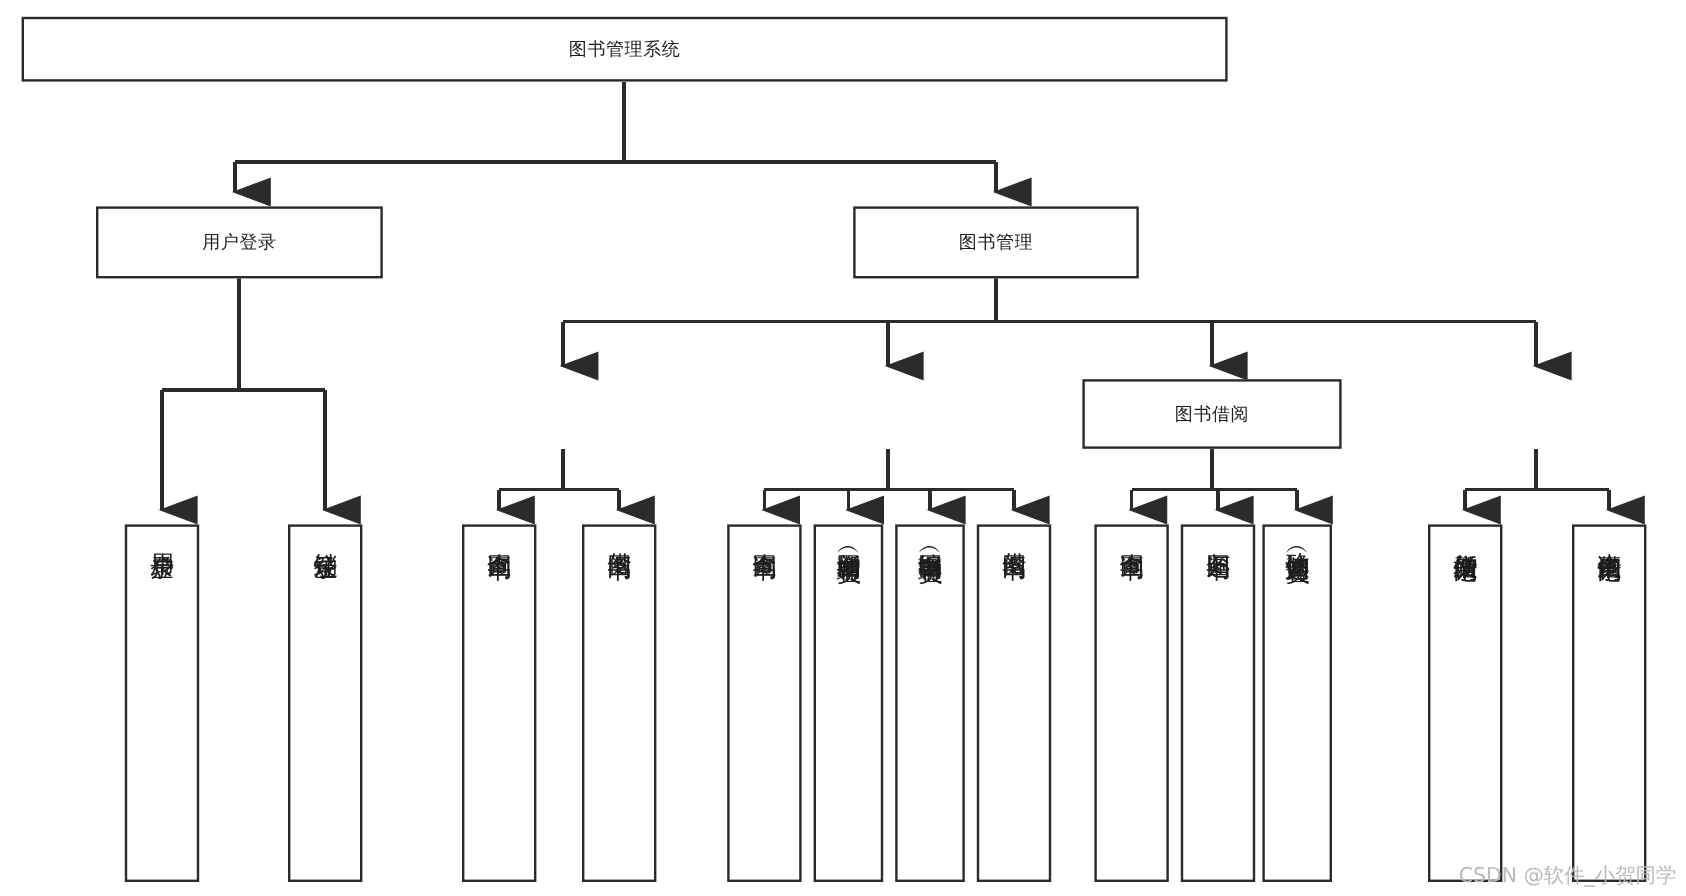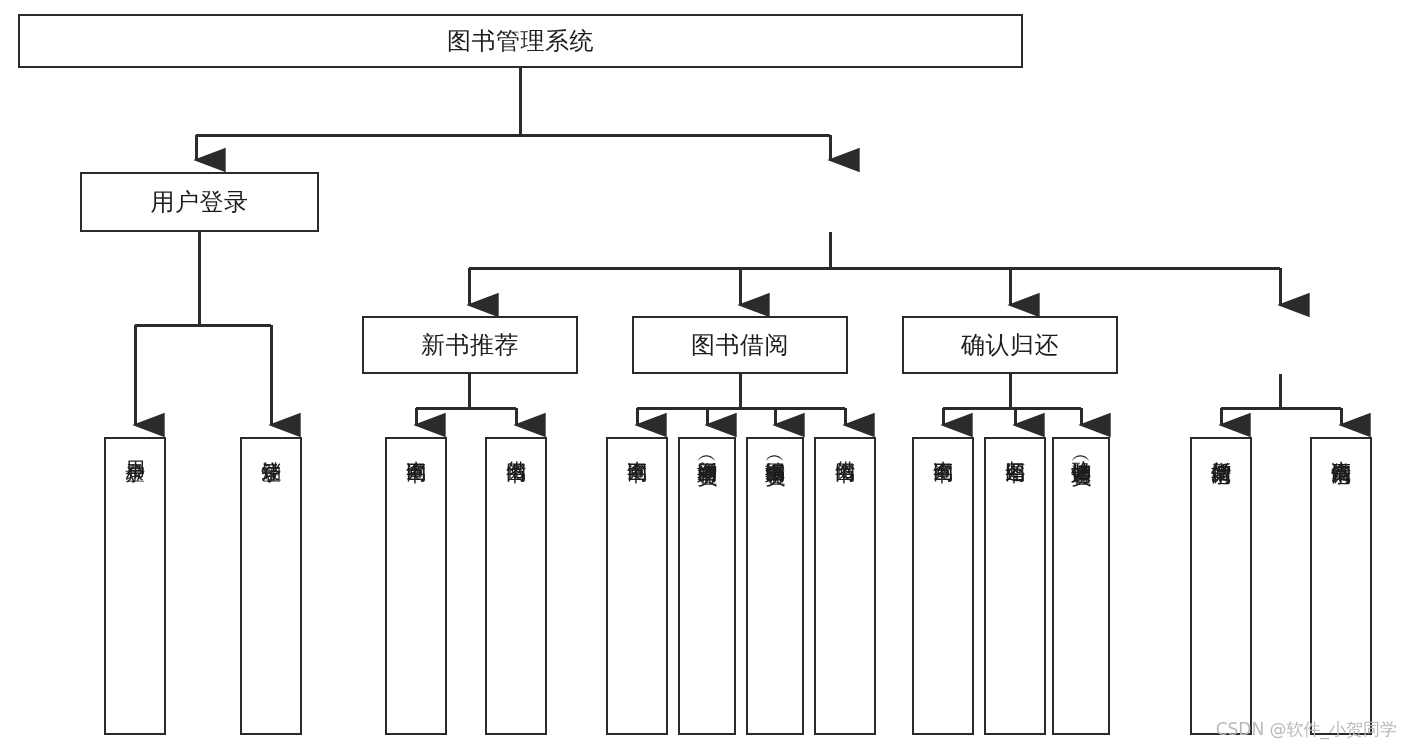--- a/index.html
+++ b/index.html
@@ -30,21 +30,21 @@
     position: absolute;
     box-sizing: border-box;
     background: #ffffff;
     border: 2px solid #2b2b2b;
     display: flex;
     align-items: center;
     justify-content: center;
     color: #1d1d1d;
   }
   .node .label {
-    font-size: 24px;
+    font-size: 15px;
     line-height: 1.25;
     letter-spacing: 0.5px;
     white-space: nowrap;
   }
   .node.leaf {
     align-items: flex-start;
     justify-content: center;
     padding-top: 6px;
   }
   .node.leaf .label {
@@ -123,29 +123,26 @@
     </g>
   </svg>
 
   <div class="node" style="left:18px; top:14px; width:1005px; height:54px;">
     <span class="label">图书管理系统</span>
   </div>
 
   <div class="node" style="left:80px; top:172px; width:239px; height:60px;">
     <span class="label">用户登录</span>
   </div>
+  <div class="node" style="left:711px; top:172px; width:238px; height:60px;">
+    <span class="label">图书管理</span>
+  </div>
 
-  <div class="node" style="left:362px; top:316px; width:216px; height:58px;">
-    <span class="label">新书推荐</span>
-  </div>
-  <div class="node" style="left:632px; top:316px; width:216px; height:58px;">
+  <div class="node" style="left:902px; top:316px; width:216px; height:58px;">
     <span class="label">图书借阅</span>
-  </div>
-  <div class="node" style="left:902px; top:316px; width:216px; height:58px;">
-    <span class="label">确认归还</span>
   </div>
 
   <div class="node leaf" style="left:104px; top:437px; width:62px; height:298px;">
     <span class="label">用户登录</span>
   </div>
   <div class="node leaf" style="left:240px; top:437px; width:62px; height:298px;">
     <span class="label">注销登录</span>
   </div>
 
   <div class="node leaf" style="left:385px; top:437px; width:62px; height:298px;">

